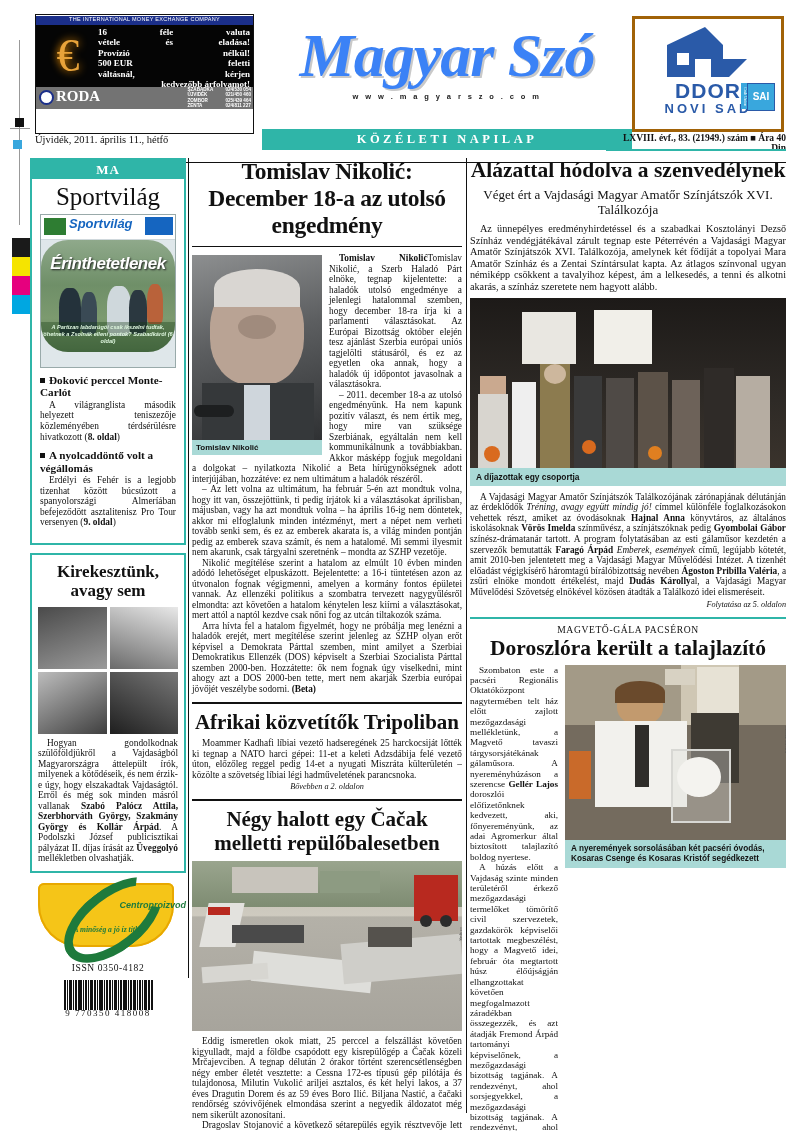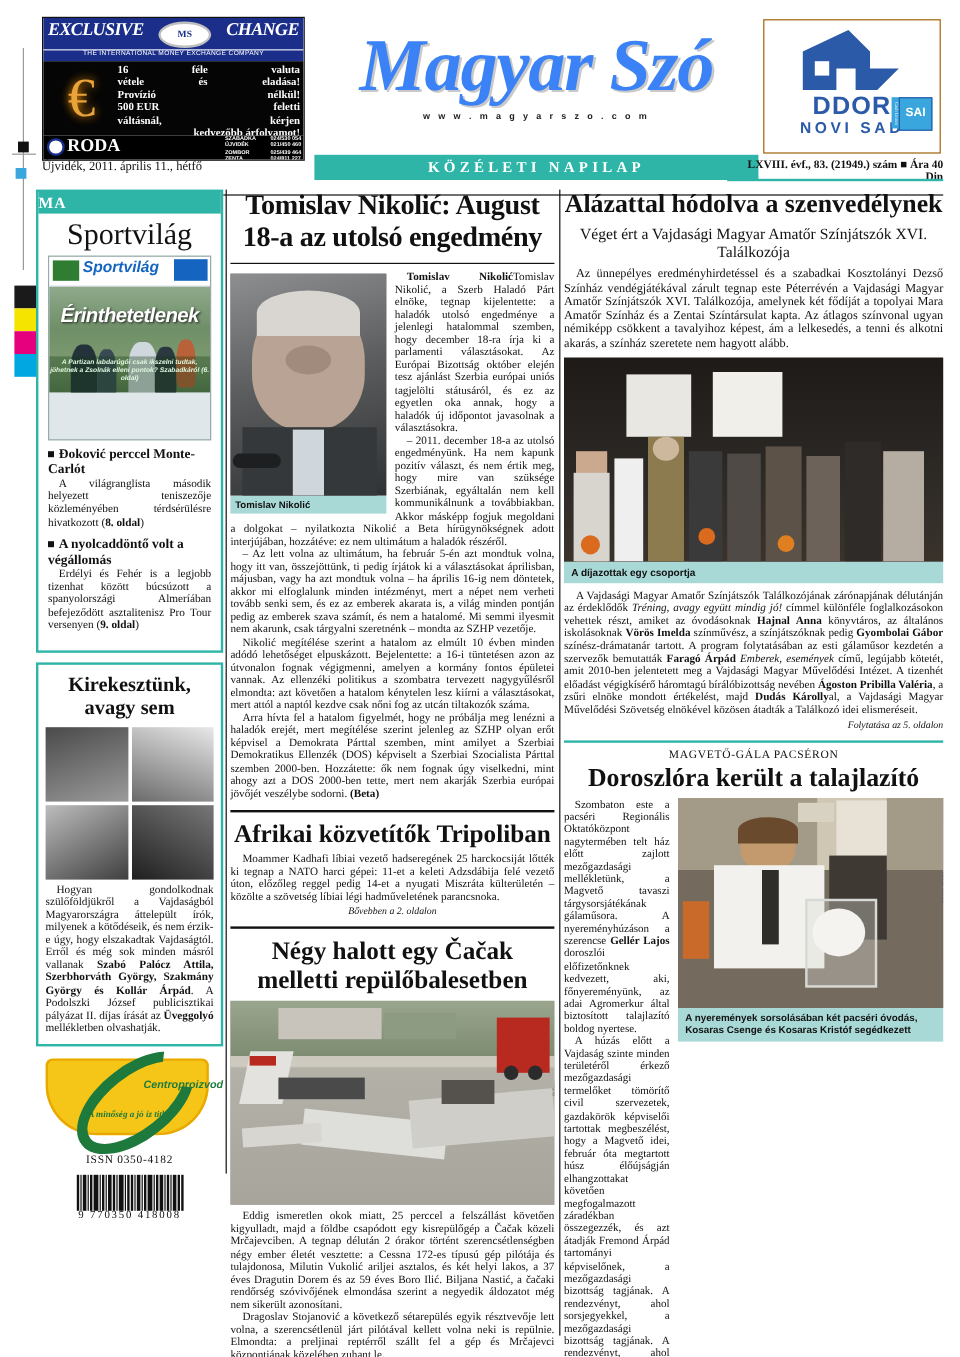--- a/index.html
+++ b/index.html
@@ -20,32 +20,32 @@
   .ad-top{height:26px;background:#1b2f8a;position:relative;}
   .ad-top .ex{position:absolute;left:4px;top:2px;font-family:"Liberation Serif",serif;font-weight:bold;font-style:italic;font-size:15px;color:#fff;letter-spacing:-.5px;}
   .ad-top .ch{position:absolute;right:4px;top:2px;font-family:"Liberation Serif",serif;font-weight:bold;font-style:italic;font-size:15px;color:#fff;letter-spacing:-.5px;}
   .ad-top .oval{position:absolute;left:96px;top:3px;width:40px;height:18px;border-radius:50%;background:#fff;border:2px solid #bfbfbf;}
   .ad-top .oval span{display:block;text-align:center;font-size:8px;font-weight:bold;line-height:18px;color:#1b2f8a;}
   .ad-sub{height:9px;background:#1b2f8a;color:#fff;font-size:5.5px;text-align:center;font-family:"Liberation Sans",sans-serif;letter-spacing:.3px;border-top:1px solid #fff;}
   .ad-mid{position:relative;height:62px;background:#050505;}
   .euro{position:absolute;left:6px;top:4px;width:52px;height:54px;color:#e8a33a;font-size:46px;line-height:54px;text-align:center;text-shadow:0 0 8px #ff9a00;}
   .ad-lines{position:absolute;left:62px;top:2px;right:3px;color:#fff;font-family:"Liberation Serif",serif;font-weight:bold;font-size:9px;line-height:10.4px;}
   .ad-lines div{display:flex;justify-content:space-between;}
-  .ad-bot{position:relative;height:22px;background:#000000;}
+  .ad-bot{position:relative;height:22px;background:#737373;}
   .roda{position:absolute;left:3px;top:1px;color:#fff;font-family:"Liberation Serif",serif;font-weight:bold;font-size:15px;}
   .roda .dot{display:inline-block;width:11px;height:11px;border-radius:50%;background:#fff;border:2px solid #1b2f8a;vertical-align:middle;margin-right:2px;}
   .roda-nums{position:absolute;right:2px;top:0px;color:#fff;font-family:"Liberation Sans",sans-serif;font-size:4.6px;line-height:5.4px;font-weight:bold;}
   .roda-nums div{display:flex;gap:6px;}
   .roda-nums span:first-child{width:32px;}
 
   .logo-title{position:absolute;left:232px;top:0px;width:370px;text-align:center;}
   .logo-title .mz{font-family:"Liberation Serif",serif;font-weight:bold;font-style:italic;font-size:62px;line-height:86px;letter-spacing:-1px;color:#3b82f6;text-shadow:2px 2px 0 #c9c9c9;}
   .logo-title .url{font-family:"Liberation Sans",sans-serif;font-size:7.5px;letter-spacing:2.4px;font-weight:bold;color:#222;margin-top:-6px;}
 
-  .ddor{position:absolute;right:2px;top:4px;width:146px;height:110px;border:1px solid #a16207;background:#fff;}
+  .ddor{position:absolute;right:2px;top:4px;width:146px;height:110px;border:3px solid #a16207;background:#fff;}
   .ddor-house{position:absolute;left:30px;top:6px;width:84px;height:54px;}
   .ddor-name{position:absolute;left:0;right:0;top:62px;text-align:center;}
   .ddor-name .d1{font-family:"Liberation Sans",sans-serif;font-weight:bold;font-size:21px;letter-spacing:1px;color:#2a5aa8;line-height:20px;}
   .ddor-name .d2{font-family:"Liberation Sans",sans-serif;font-weight:bold;font-size:13px;letter-spacing:3px;color:#2a5aa8;line-height:15px;}
   .sai{position:absolute;right:6px;top:64px;width:26px;height:26px;background:#39a7dd;border:1px solid #2a5aa8;}
   .sai span{display:block;color:#fff;font-family:"Liberation Sans",sans-serif;font-weight:bold;font-size:10px;text-align:center;line-height:26px;}
   .sai-side{position:absolute;right:33px;top:64px;width:7px;height:26px;background:#39a7dd;color:#fff;font-size:4px;writing-mode:vertical-rl;text-align:center;}
 
   .teal-band{position:absolute;left:232px;top:117px;width:370px;height:21px;background:#2fb5a8;}
   .teal-band span{display:block;text-align:center;color:#fff;font-family:"Liberation Serif",serif;font-weight:bold;font-size:12.5px;line-height:21px;letter-spacing:3.5px;}
@@ -56,29 +56,29 @@
 
   
   .cols{position:absolute;left:30px;top:158px;width:756px;}
   .colA{position:absolute;left:0;top:0;width:156px;}
   .colB{position:absolute;left:162px;top:0;width:270px;}
   .colC{position:absolute;left:440px;top:0;width:316px;}
   .vrule{position:absolute;background:#111;width:1px;}
 
   
   .tealbox{border:2px solid #2fb5a8;background:#fff;}
-  .ma-bar{background:#2fb5a8;}
+  .ma-bar{background:#2fb5a8;text-align:center;}
   .ma-bar span{color:#fff;font-family:"Liberation Serif",serif;font-weight:bold;font-size:13px;line-height:18px;letter-spacing:1px;}
   .sportvilag{text-align:center;font-family:"Liberation Serif",serif;font-size:25px;font-weight:normal;line-height:30px;padding:3px 0 2px;}
   .sv-cover{margin:0 8px;height:152px;border:1px solid #9aa;position:relative;overflow:hidden;background:#dfe7ea;}
   .svc-top{height:24px;background:#fff;position:relative;border-bottom:1px solid #cfd8dc;}
   .svc-logo{position:absolute;left:3px;top:3px;width:22px;height:17px;background:#2e7d32;}
   .svc-name{position:absolute;left:28px;top:1px;font-family:"Liberation Sans",sans-serif;font-weight:bold;font-style:italic;font-size:13px;color:#1565c0;}
   .svc-blue{position:absolute;right:2px;top:2px;width:28px;height:18px;background:#1565c0;}
-  .svc-photo{position:relative;height:88px;background:linear-gradient(#8fa98b 0%,#6f8f68 40%,#7c9a6f 70%,#5d7d55 100%);overflow:hidden;}
+  .svc-photo{position:relative;height:112px;background:linear-gradient(#8fa98b 0%,#6f8f68 40%,#7c9a6f 70%,#5d7d55 100%);overflow:hidden;border-radius:27px;}
   .pl{position:absolute;border-radius:40% 40% 20% 20%;}
   .svc-word{position:absolute;left:0;right:0;top:14px;text-align:center;font-family:"Liberation Sans",sans-serif;font-weight:bold;font-style:italic;font-size:17px;color:#fff;text-shadow:1px 1px 2px #222;letter-spacing:-.5px;}
   .svc-cap{position:absolute;left:0;right:0;bottom:0;height:30px;background:rgba(20,60,20,.35);color:#dff7df;font-family:"Liberation Sans",sans-serif;font-size:5.6px;line-height:7px;text-align:center;padding-top:2px;box-sizing:border-box;font-style:italic;font-weight:bold;}
   .sv-items{padding:6px 8px 8px 8px;}
   .sv-item{margin-bottom:7px;}
   .sv-item h4{margin:0 0 1px 0;font-family:"Liberation Serif",serif;font-size:11.2px;font-weight:bold;line-height:12.4px;}
   .sq{display:inline-block;width:5px;height:5px;background:#111;margin-right:4px;vertical-align:1px;}
   .sv-item p{margin:0;font-family:"Liberation Serif",serif;font-size:9.4px;line-height:10.6px;text-align:justify;text-indent:9px;}
 
   .kbox{margin-top:8px;}
@@ -146,27 +146,20 @@
   <div class="colorbars">
     <div class="cb" style="background:#1a1a1a;"></div>
     <div class="cb" style="background:#f5e400;color:#555;"></div>
     <div class="cb" style="background:#e6007e;"></div>
     <div class="cb" style="background:#00a7e1;"></div>
   </div>
 
   <div class="masthead">
 
     <div class="ad-exchange">
-      <div class="ad-top">
-        <span class="ex">EXCLUSIVE</span>
-        <span class="oval">
-            <span>MS</span>
-          </span>
-        <span class="ch">CHANGE</span>
-      </div>
       <div class="ad-sub">THE INTERNATIONAL MONEY EXCHANGE COMPANY</div>
       <div class="ad-mid">
         <div class="euro">€</div>
         <div class="ad-lines">
           <div>
               <span>16</span>
               <span>féle</span>
               <span>valuta</span>
             </div>
           <div>
@@ -336,21 +329,21 @@
           <i style="width:1px;height:30px"></i>
         <i style="width:3px;height:30px"></i>
           <i style="width:2px;height:30px"></i>
           <i style="width:2px;height:30px"></i>
       </div>
       <div class="barnum">9 770350 418008</div>
     </div>
 
     <div class="colB">
 
-      <h1 class="lead">Tomislav Nikolić: August 18-a az utolsó engedmény</h1>
+      <h1 class="lead">Tomislav Nikolić: December 18-a az utolsó engedmény</h1>
       <div class="lead-rule"></div>
 
       <div class="photo-wrap">
         <div class="photo">
           <div style="position:absolute;left:0;top:0;right:0;bottom:0;background:linear-gradient(165deg,#8d8f90 0%,#5c5e60 45%,#2f3133 100%);"></div>
           <div style="position:absolute;left:18px;top:20px;width:94px;height:110px;border-radius:48% 48% 42% 42%;background:#b9a394;"></div>
           <div style="position:absolute;left:22px;top:14px;width:86px;height:38px;border-radius:50% 50% 0 0;background:#d9d6d2;"></div>
           <div style="position:absolute;left:46px;top:60px;width:38px;height:24px;border-radius:50%;background:#a08b7d;"></div>
           <div style="position:absolute;left:10px;top:128px;width:112px;height:58px;background:#35383a;"></div>
           <div style="position:absolute;left:52px;top:130px;width:26px;height:56px;background:#cfd6dc;"></div>

